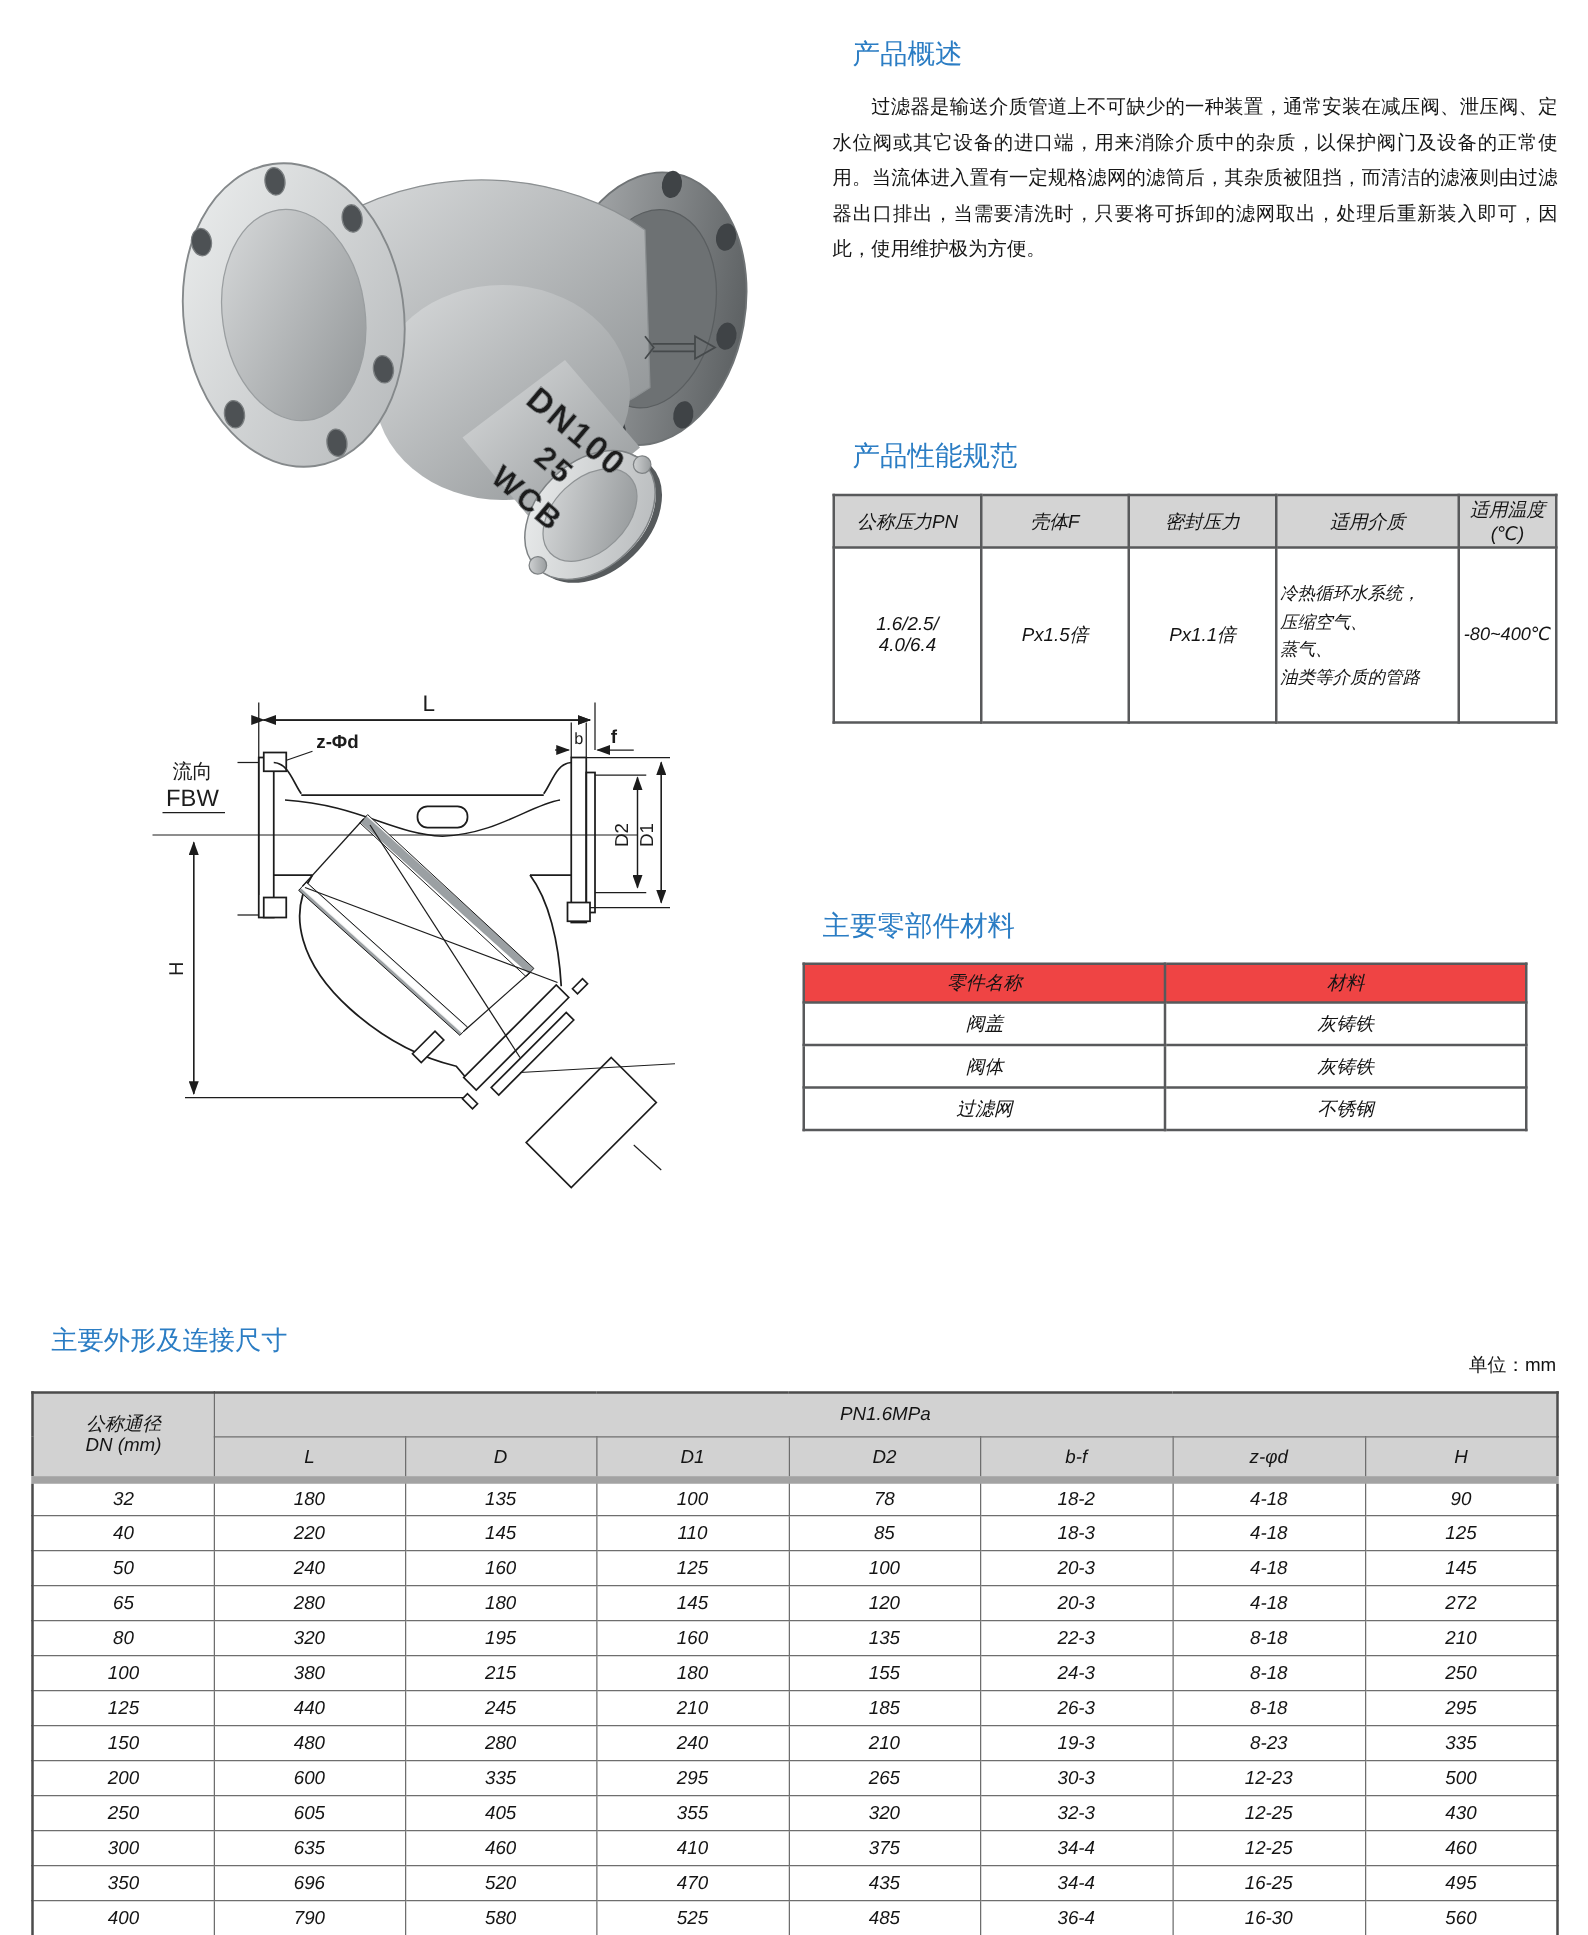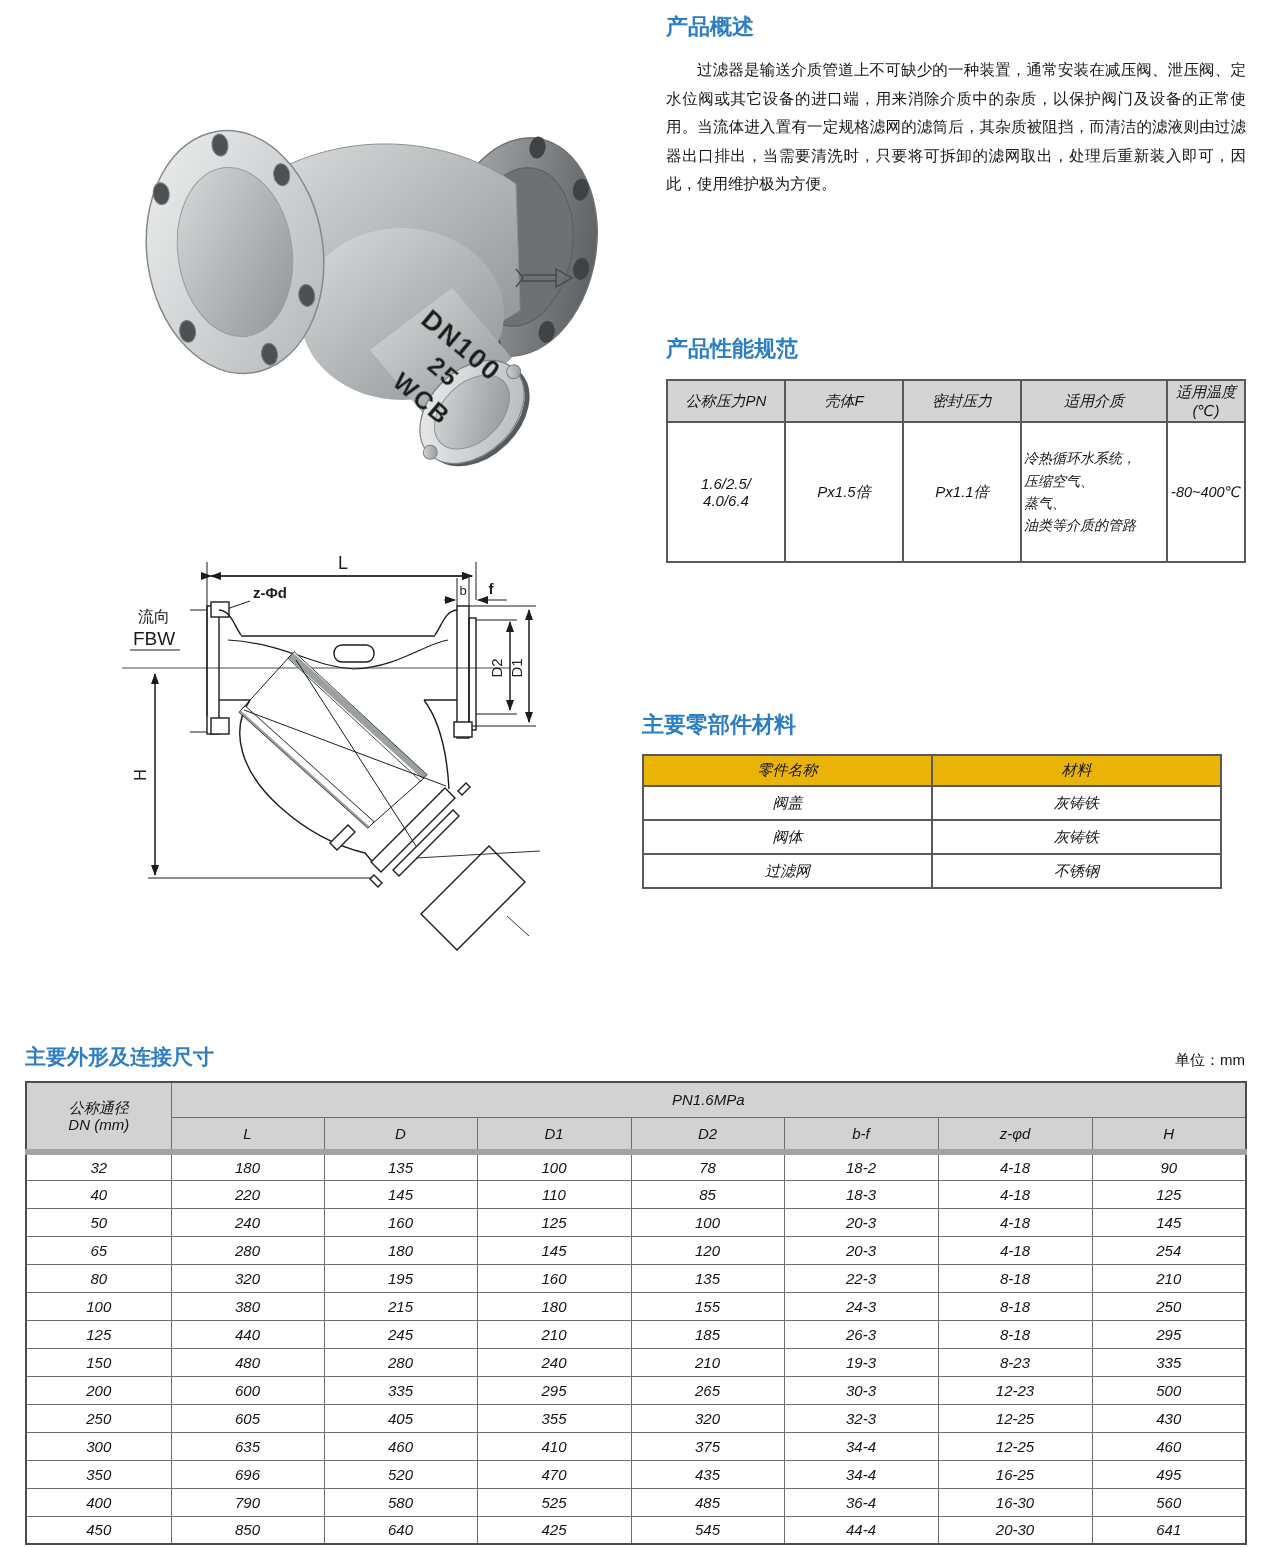--- a/index.html
+++ b/index.html
@@ -2,39 +2,39 @@
 <html><head>
 <meta charset="utf-8">
 <style>
   html,body{margin:0;padding:0;}
   body{
     width:1270px;height:1548px;background:#ffffff;position:relative;
     font-family:"Liberation Sans","DejaVu Sans",sans-serif;color:#111;
     -webkit-font-smoothing:antialiased;
   }
   .abs{position:absolute;}
-  .sec-title{font-size:22px;font-weight:bold;color:#2b7dc4;margin:0;line-height:26px;}
+  .sec-title{font-size:22px;font-weight:normal;color:#2b7dc4;margin:16px;line-height:26px;}
   
   .overview-text{
     margin:16px 0 0 0;font-size:15.5px;line-height:28.5px;text-align:justify;
     text-indent:2em;color:#161616;
   }
   
   table{border-collapse:collapse;table-layout:fixed;font-style:italic;}
   .spec{width:578px;margin-top:17px;}
   .spec th,.spec td{border:2px solid #58595b;text-align:center;font-weight:normal;font-size:15px;color:#141414;}
   .spec th{background:#d4d4d4;height:38px;}
   .spec td{height:130px;}
   .ml{white-space:pre-line;}
   .spec td.media{text-align:left;padding:4px 2px 4px 2px;font-size:14px;line-height:1.6;}
   .spec td.temp{font-size:14.5px;padding:0 1px;}
   
   .mat{width:578px;margin-top:16px;}
   .mat th,.mat td{border:2px solid #58595b;text-align:center;font-weight:normal;font-size:15px;color:#141414;}
-  .mat th{background:#eab308;height:27px;}
+  .mat th{background:#ef4444;height:27px;}
   .mat td{height:30px;}
   
   .dims-head{width:1220px;display:flex;justify-content:space-between;align-items:flex-end;}
   .unit-note{font-size:15px;color:#111;}
   .dims{width:1220px;margin-top:11px;border:2px solid #4c4c4c;}
   .dims th,.dims td{border:1px solid #6e6e6e;text-align:center;font-weight:normal;font-size:15px;color:#141414;padding:0;}
   .dims thead th{background:#d2d2d2;}
   .dims thead{border-bottom:6px solid #a3a3a3;padding-left:28px;}
   .dims thead tr{height:35px;}
   .dims tbody tr{height:28px;}
@@ -354,21 +354,21 @@
           <td>145</td>
         </tr>
         <tr>
           <td>65</td>
           <td>280</td>
           <td>180</td>
           <td>145</td>
           <td>120</td>
           <td>20-3</td>
           <td>4-18</td>
-          <td>254</td>
+          <td>272</td>
         </tr>
         <tr>
           <td>80</td>
           <td>320</td>
           <td>195</td>
           <td>160</td>
           <td>135</td>
           <td>22-3</td>
           <td>8-18</td>
           <td>210</td>

